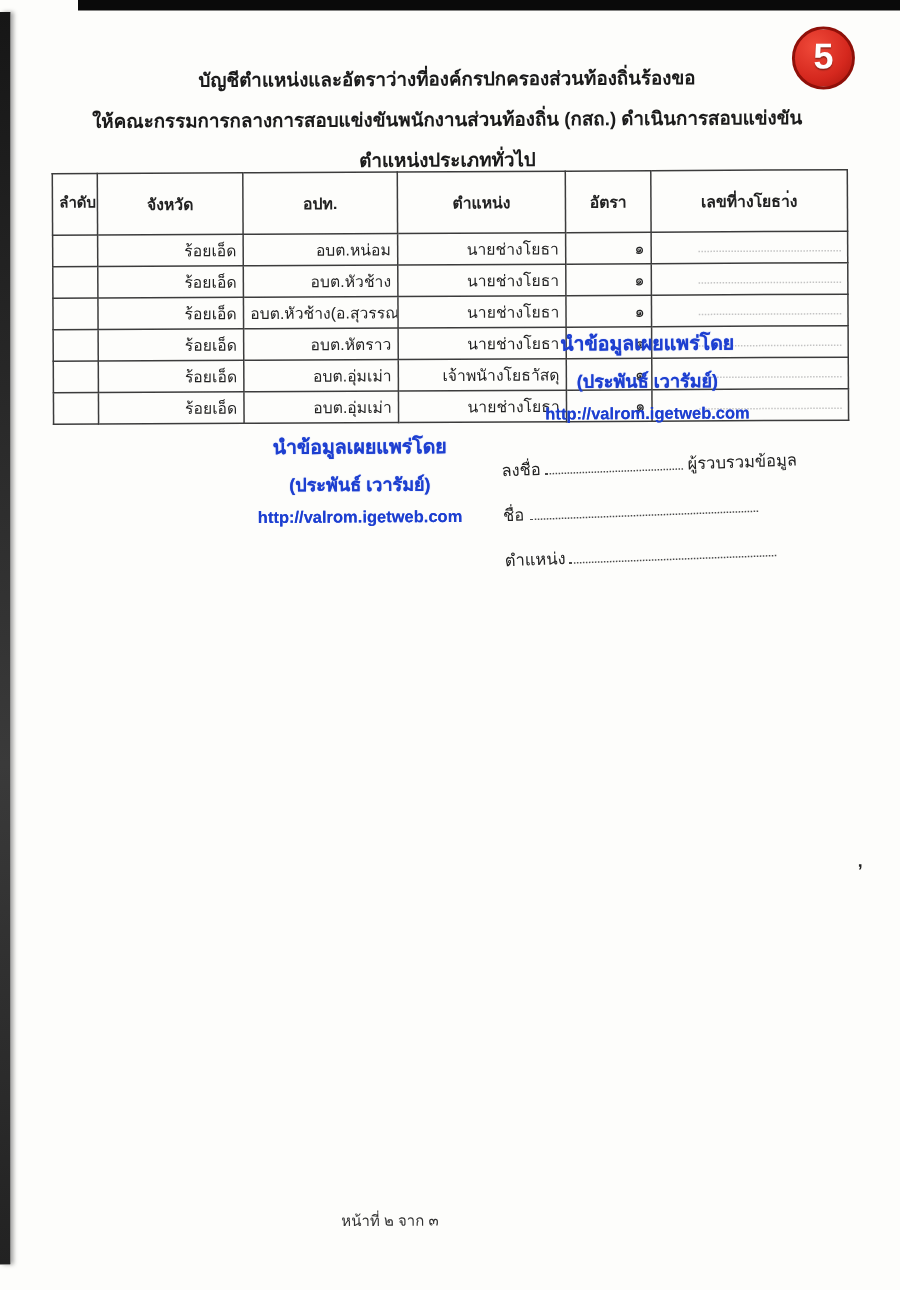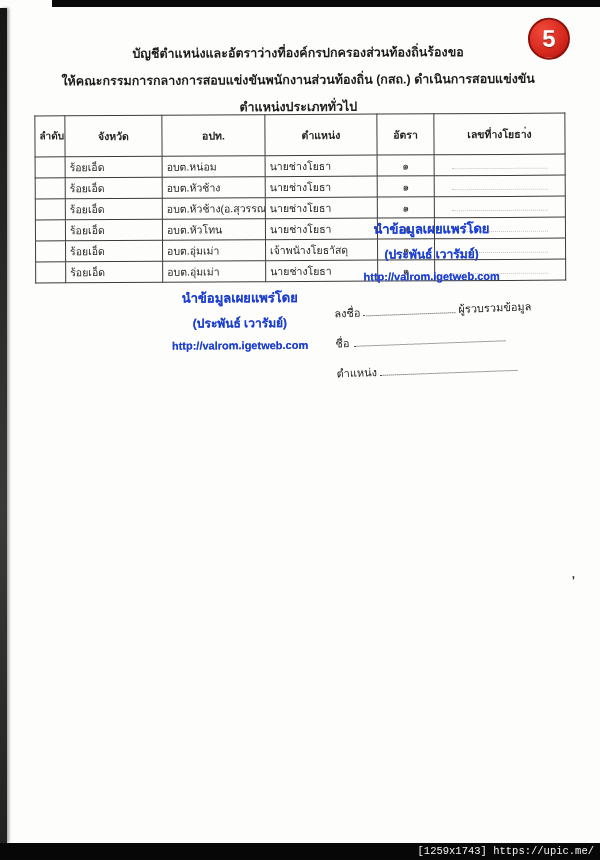--- a/index.html
+++ b/index.html
@@ -26,21 +26,21 @@
   .badge span{color:#fff;font-weight:bold;font-size:24px;line-height:1;
     text-shadow:0 1px 1px rgba(0,0,0,.4);}
   
   .title{position:absolute;left:0;right:0;top:43px;text-align:center;
     font-weight:bold;font-size:12.5px;color:#1b1b1b;}
   .title div{margin-bottom:7px;}
   
   table.positions{position:absolute;left:36px;top:114px;width:530px;
     border-collapse:collapse;table-layout:fixed;font-size:10.5px;color:#222;}
   table.positions th,table.positions td{border:1px solid #3c3c3c;padding:1px 4px;
-    overflow:hidden;white-space:nowrap;}
+    overflow:hidden;white-space:nowrap;text-align:right;}
   table.positions th{font-weight:bold;text-align:center;height:38px;background:#fdfdfb;}
   table.positions td{height:18px;}
   th.seq{white-space:pre-line;line-height:1.15;font-size:10px;}
   td.c{text-align:center;}
   .fdots{display:inline-block;width:78%;border-bottom:1px dotted #c4c4c4;height:8px;}
   
   .wm{position:absolute;text-align:center;color:#1d3fd0;}
   .wm .l1{font-weight:bold;font-size:13px;margin-bottom:5px;text-shadow:0 0 .6px #4d6ae0;}
   .wm .l2{font-weight:bold;font-size:12px;margin-bottom:7px;text-shadow:0 0 .6px #4d6ae0;}
   .wm .l3{font-size:11px;font-weight:bold;text-shadow:0 0 .4px #4d6ae0;}
@@ -117,21 +117,21 @@
           <td class="c"></td>
           <td>ร้อยเอ็ด</td>
           <td>อบต.หัวช้าง(อ.สุวรรณภูมิ)</td>
           <td>นายช่างโยธา</td>
           <td class="c">๑</td>
           <td class="c"><span class="fdots"></span></td>
         </tr>
         <tr>
           <td class="c"></td>
           <td>ร้อยเอ็ด</td>
-          <td>อบต.หัวโทน</td>
+          <td>อบต.หัตราว</td>
           <td>นายช่างโยธา</td>
           <td class="c">๑</td>
           <td class="c"><span class="fdots"></span></td>
         </tr>
         <tr>
           <td class="c"></td>
           <td>ร้อยเอ็ด</td>
           <td>อบต.อุ่มเม่า</td>
           <td>เจ้าพนัางโยธาัสดุ</td>
           <td class="c">๑</td>
@@ -167,22 +167,20 @@
       <div class="line">
         <span>ชื่อ</span><span class="dots d2"></span>
       </div>
       <div class="line">
         <span>ตำแหน่ง</span><span class="dots d3"></span>
       </div>
     </div>
 
     <div class="artifact">’</div>
 
+    <div class="pagefoot">หน้าที่ ๒ จาก ๓</div>
 
   </div>
 
   <div class="edge-top"></div>
   <div class="edge-left"></div>
-  <div class="edge-bottom">
-    <span>[1259x1743] https://upic.me/</span>
-  </div>
 
 </div>
 
 </body></html>

